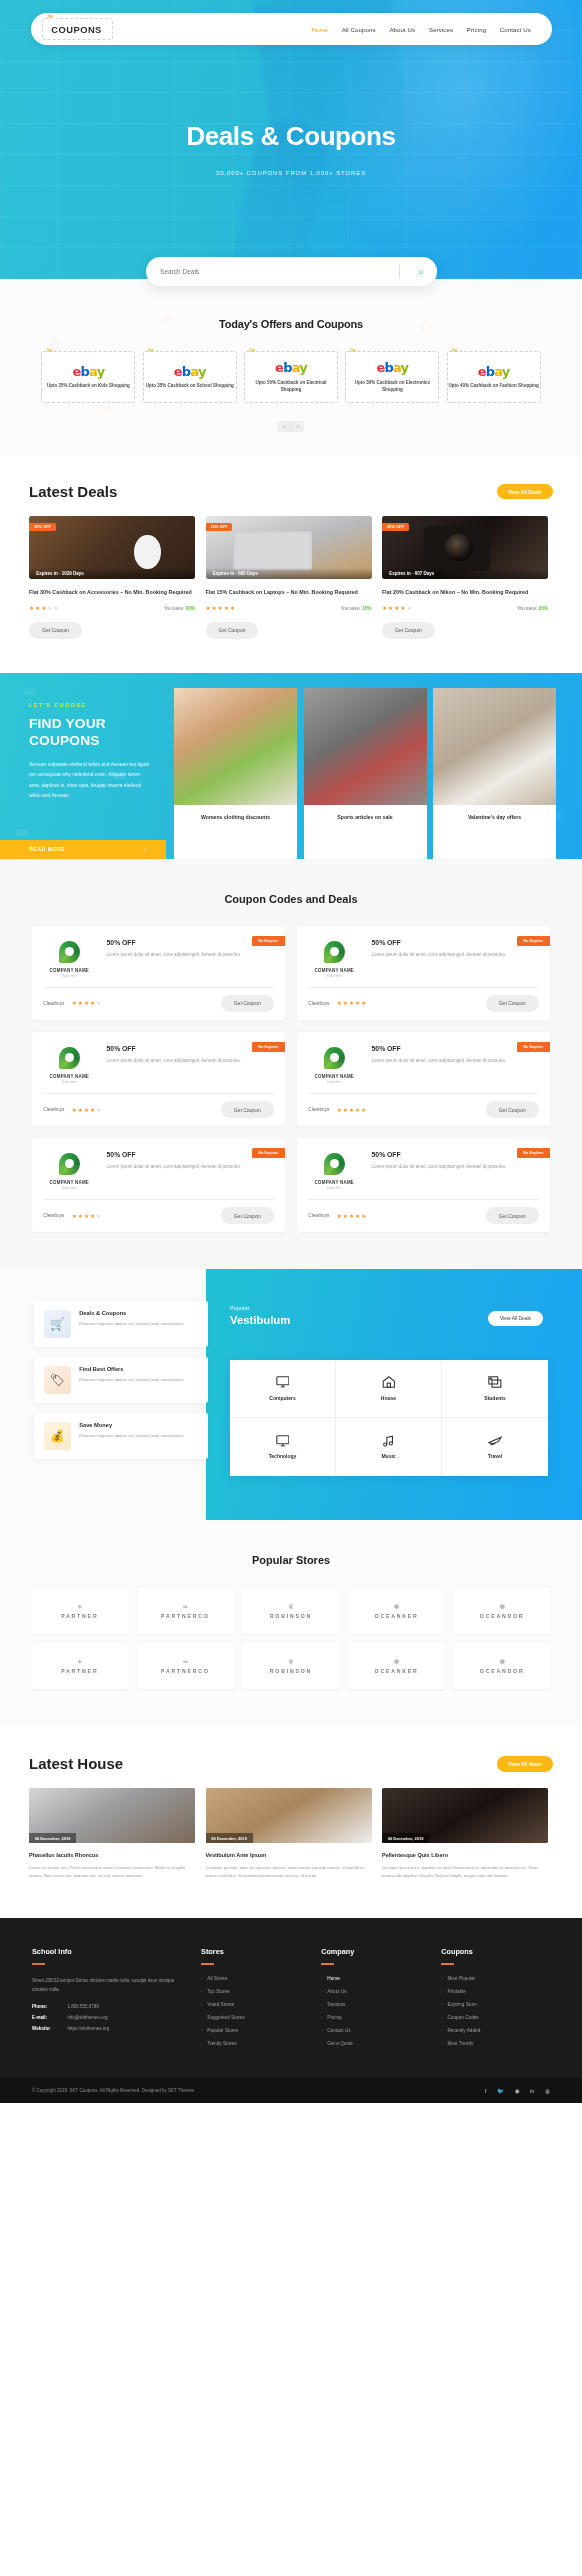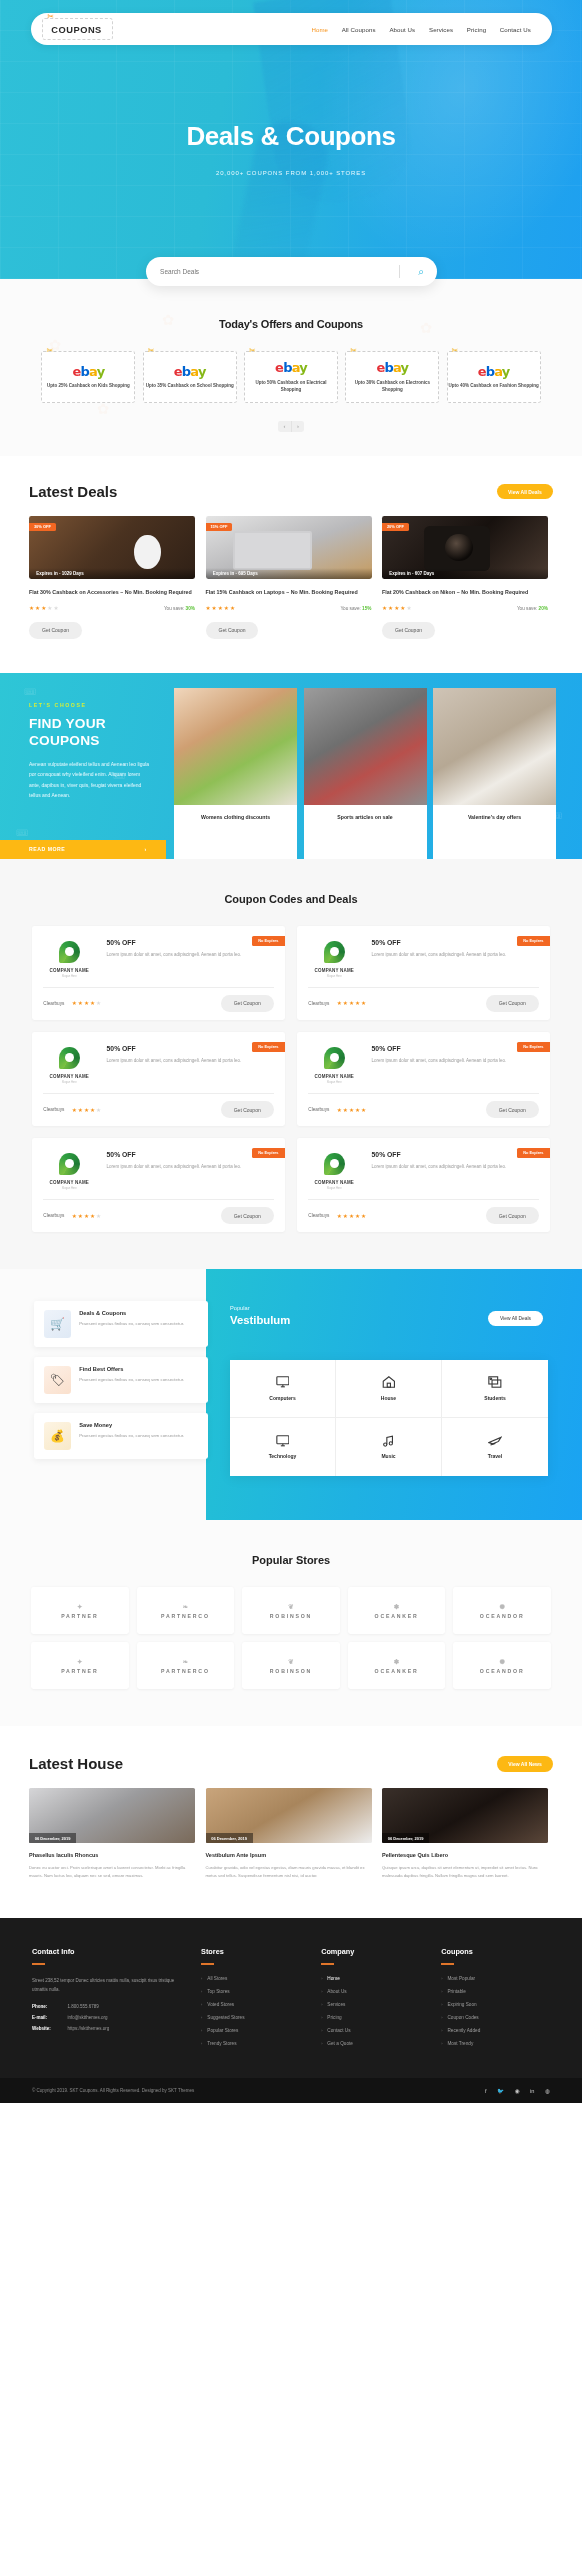--- a/index.html
+++ b/index.html
@@ -816,21 +816,21 @@
         <h4>Pellentesque Quis Libero</h4>
         <p>Quisque ipsum arcu, dapibus sit amet elementum ut, imperdiet sit amet lectus. Nunc malesuada dapibus fringilla. Nullam fringilla magna sed sem laoreet.</p>
       </div>
     </div>
   </div>
 
   <div class="footer">
     <div class="f-grid">
 
       <div class="f-col">
-        <h5>Contact Info</h5>
+        <h5>School Info</h5>
         <div class="f-underline"></div>
         <p>Street 238,52 tempor Donec ultricies mattis nulla, suscipit risus tristique utmattis nulla.</p>
         <div class="f-contact">
           <div>
               <b>Phone:</b>
               <span>1.800.555.6789</span>
             </div>
           <div>
               <b>E-mail:</b>
               <span>info@sktthemes.org</span>

